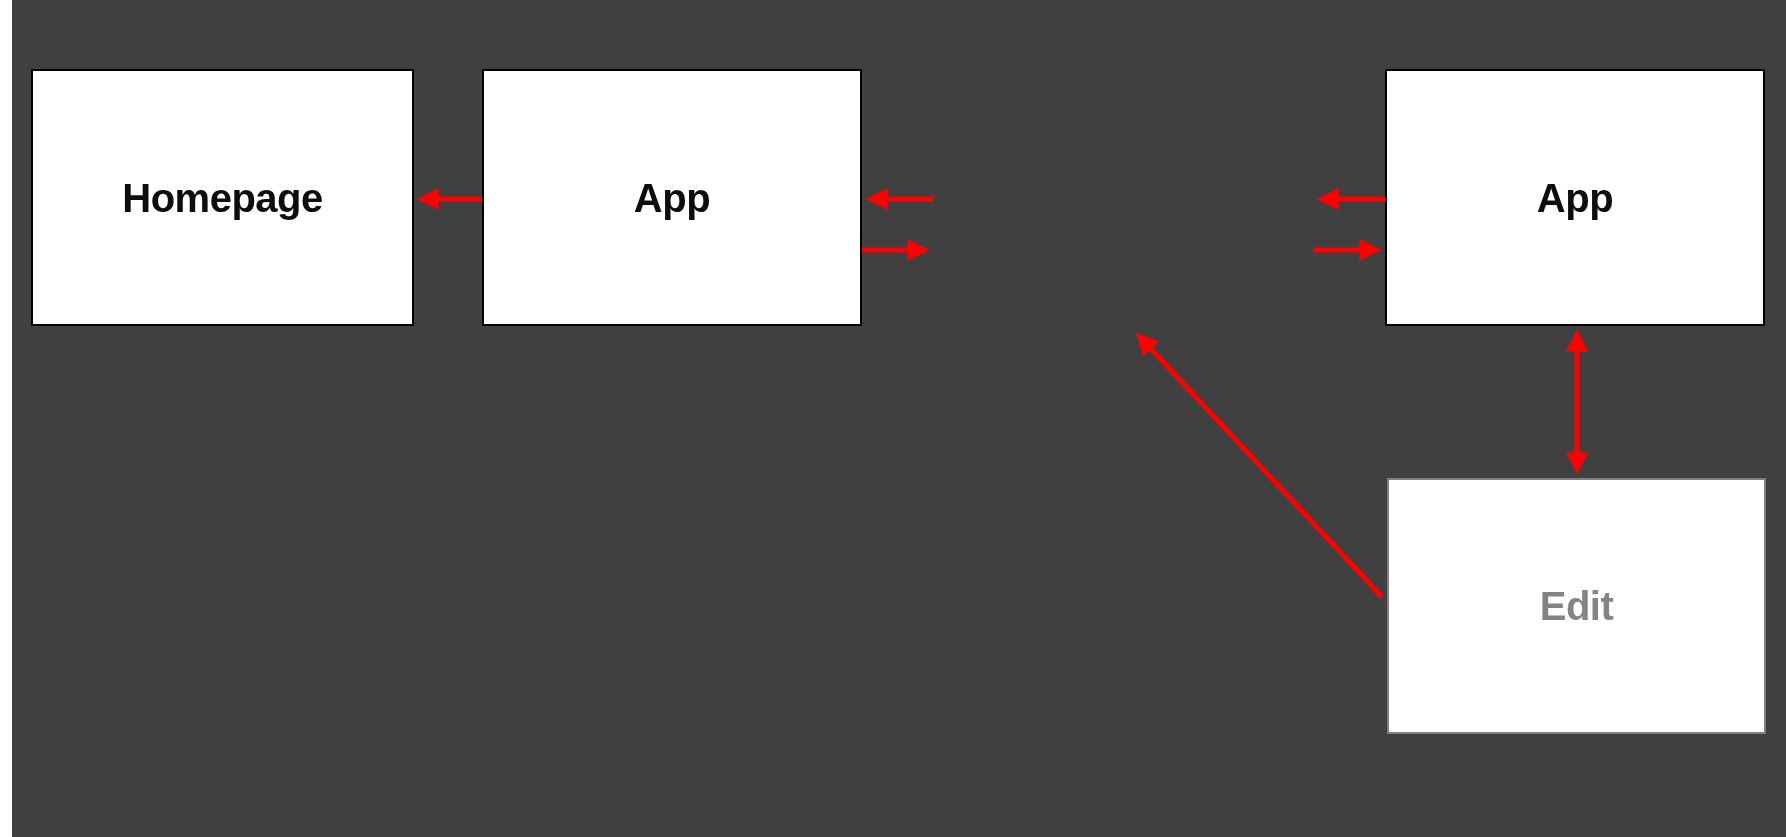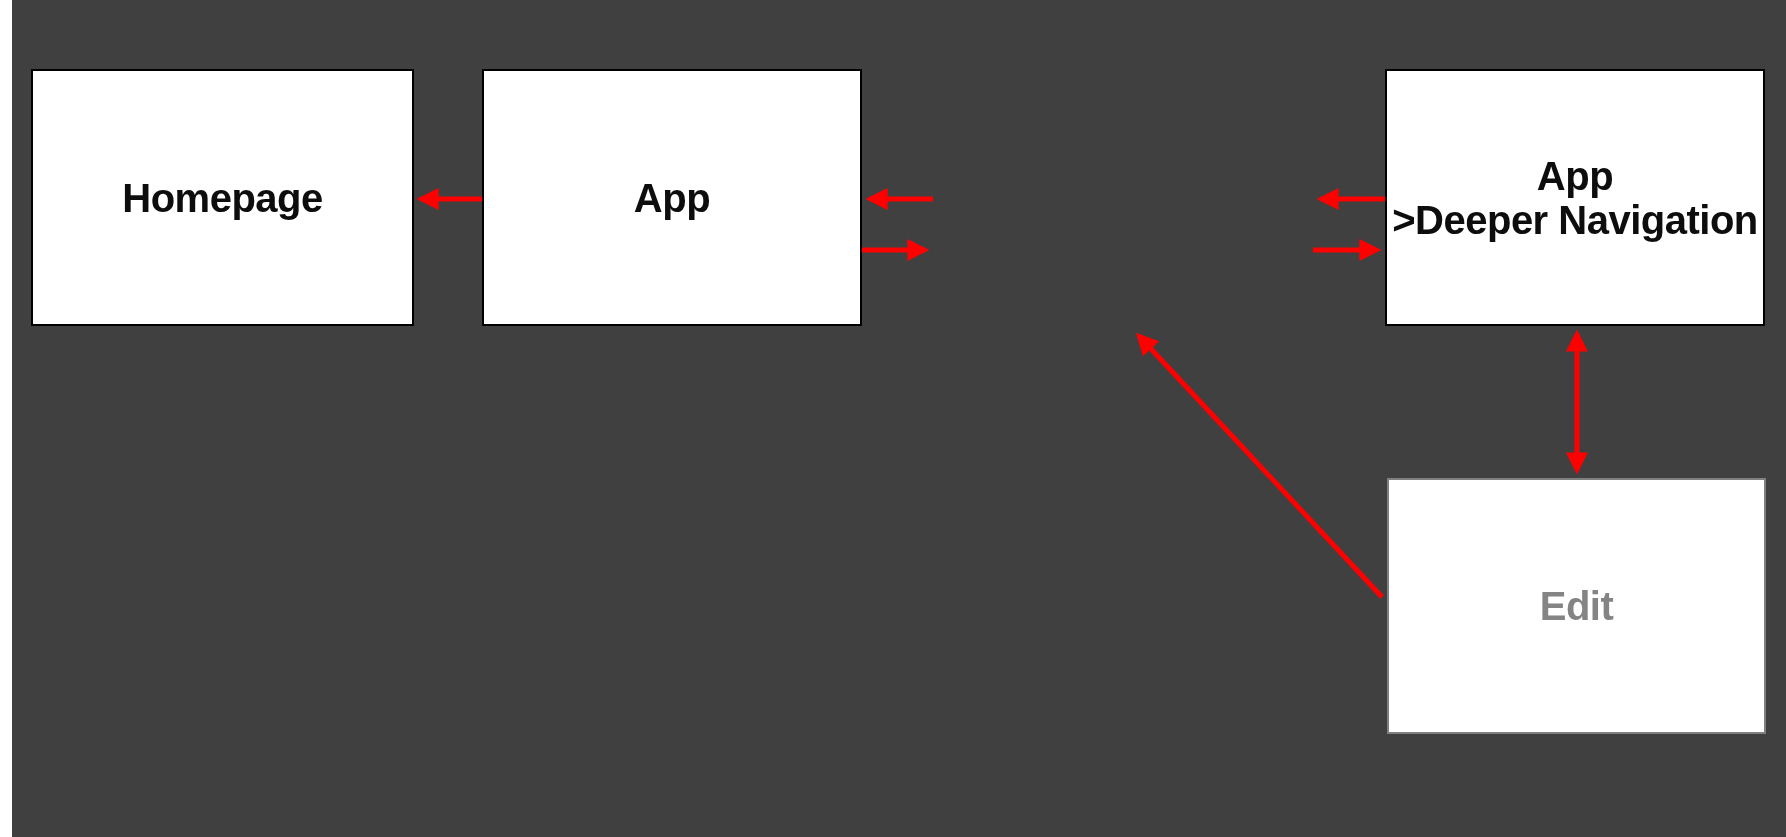--- a/index.html
+++ b/index.html
@@ -77,20 +77,19 @@
     <span>Homepage</span>
   </div>
 
   <div class="node" id="node-app">
     <span>App</span>
   </div>
 
 
   <div class="node" id="node-app-deeper">
     <span>App</span>
-    <span>&gt;Deeper Navigation</span>
   </div>
 
   <div class="node node--muted" id="node-edit">
     <span>Edit</span>
   </div>
 
 </div>
 
 </body></html>

